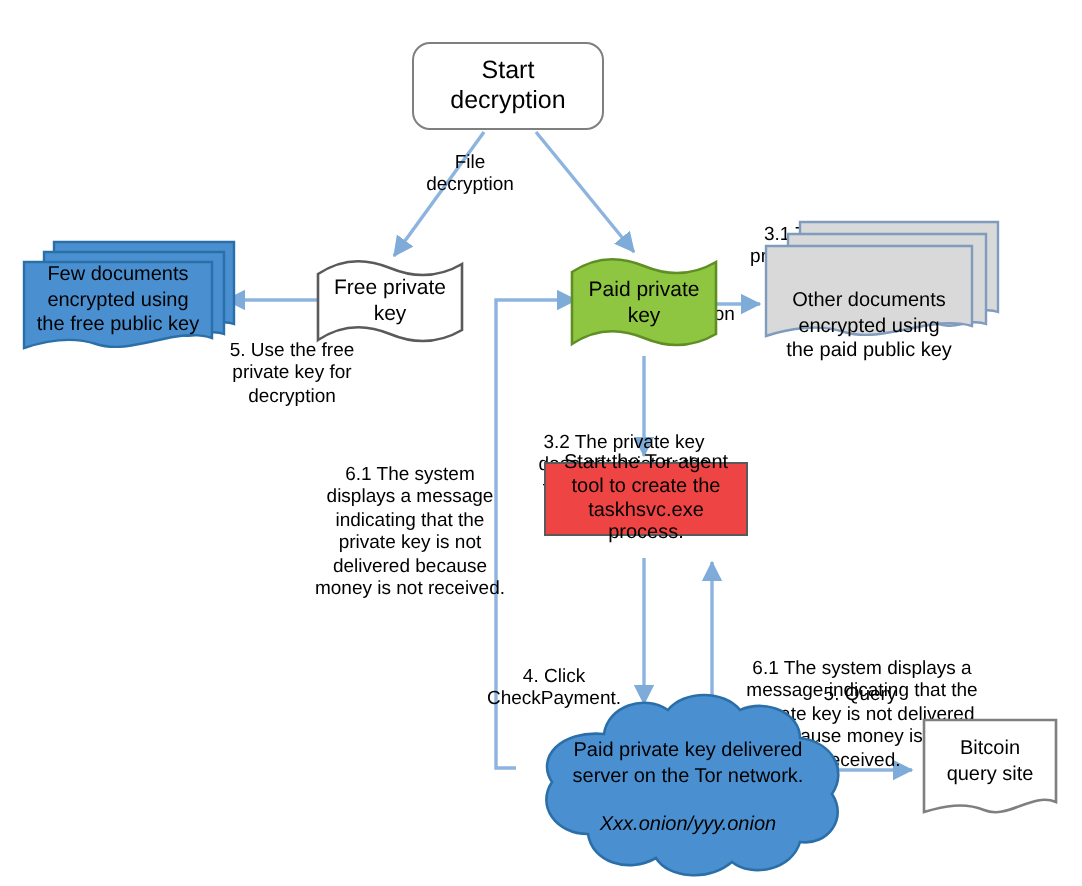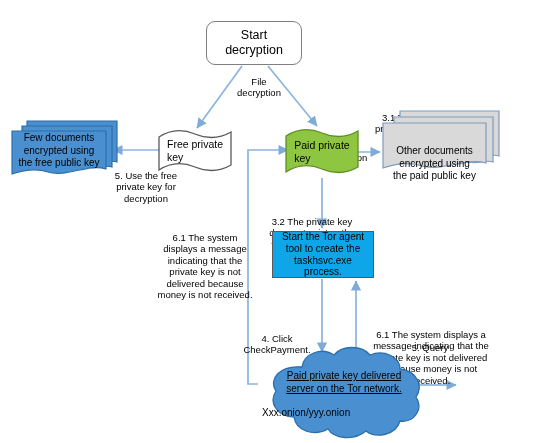--- a/index.html
+++ b/index.html
@@ -15,46 +15,46 @@
   .txt{position:relative;z-index:5;}
 
   
   #start-node{left:206px;top:21px;width:96px;height:44px;border:1.6px solid #7f7f7f;
      border-radius:9px;background:#fff;font-size:12.5px;z-index:6;}
 
   
   .flagwrap{position:absolute;z-index:6;}
   .flagwrap svg{position:absolute;left:0;top:0;}
   .flagtext{position:absolute;left:0;top:0;width:100%;height:100%;
-     display:flex;align-items:center;justify-content:center;text-align:left;
+     display:flex;align-items:center;justify-content:center;text-align:center;
      font-size:10.5px;line-height:1.2;}
 
   
   .docstack{position:absolute;z-index:6;}
   .docstack svg{position:absolute;left:0;top:0;}
   .doctext{position:absolute;display:flex;align-items:center;justify-content:center;
      text-align:center;font-size:10px;line-height:1.25;}
 
   
-  #tor-node{left:272px;top:231px;width:102px;height:47px;border:1.4px solid #5a5a5a;
-     background:#0ea5e9;font-size:10px;z-index:6;padding:2px;}
+  #tor-node{left:272px;top:231px;width:102px;height:37px;border:1.4px solid #5a5a5a;
+     background:#ef4444;font-size:10px;z-index:6;padding:2px;}
 
   
   #cloud-wrap{position:absolute;left:258px;top:345px;width:172px;height:96px;z-index:6;}
   #cloud-text-a{position:absolute;left:4px;top:24px;width:164px;text-align:center;
-     font-size:10px;line-height:1.3;color:#000;text-decoration:underline;}
-  #cloud-text-b{position:absolute;left:4px;top:62px;width:164px;
-     font-size:10px;color:#000;}
+     font-size:10px;line-height:1.3;color:#000;}
+  #cloud-text-b{position:absolute;left:4px;top:62px;width:164px;text-align:center;
+     font-size:10px;color:#000;font-style:italic;}
 
   
   #btc-wrap{position:absolute;left:460px;top:358px;width:70px;height:54px;z-index:6;}
   #btc-text{position:absolute;left:0;top:10px;width:70px;text-align:center;
      font-size:10px;line-height:1.3;}
 
-  .l-file{left:224px;top:76px;width:70px;font-size:9.5px;}
+  .l-file{left:200px;top:76px;width:70px;font-size:9.5px;}
   .l-use{left:103px;top:170px;width:86px;font-size:9.5px;}
   .l-31{left:324px;top:112px;width:62px;font-size:9.5px;}
   .l-dec{left:322px;top:152px;width:62px;font-size:9.5px;text-align:left;}
   .l-32{left:256px;top:189px;width:112px;font-size:9.5px;margin-top:27px;}
   .l-61a{left:152px;top:232px;width:106px;font-size:9.5px;}
   .l-4{left:236px;top:297px;width:82px;font-size:9.5px;margin-top:36px;}
   .l-61b{left:368px;top:281px;width:126px;font-size:9.5px;}
   .l-5{left:404px;top:342px;width:52px;font-size:9.5px;}
 </style>
 </head>
@@ -149,20 +149,27 @@
                C126,4 142,12 142,24 C158,26 166,40 158,52
                C166,64 156,78 142,76 C138,90 118,94 108,86
                C96,96 76,94 70,84 C56,92 38,86 36,72
                C20,72 10,58 18,46 C10,34 22,20 44,22 Z" fill="#4a90d1" stroke="#2b6fa8" stroke-width="1.3"></path>
     </svg>
     <div id="cloud-text-a" style="white-space:pre-line">Paid private key delivered
 server on the Tor network.</div>
     <div id="cloud-text-b">Xxx.onion/yyy.onion</div>
   </div>
 
+  <div id="btc-wrap">
+    <svg width="70" height="54" viewBox="0 0 70 54">
+      <path d="M2,2 L68,2 L68,43 C56,38 44,52 32,47 C22,43 12,45 2,48 Z" fill="#ffffff" stroke="#7f7f7f" stroke-width="1.3"></path>
+    </svg>
+    <div id="btc-text" style="white-space:pre-line">Bitcoin
+query site</div>
+  </div>
 
   <div class="lbl l-file" style="white-space: pre-line;">File
 decryption</div>
   <div class="lbl l-use" style="white-space: pre-line;">5. Use the free
 private key for
 decryption</div>
   <div class="lbl l-31" style="white-space: pre-line; margin-left: 43px;">3.1 The
 private key
 exists.</div>
   <div class="lbl l-dec">Decryption</div>

